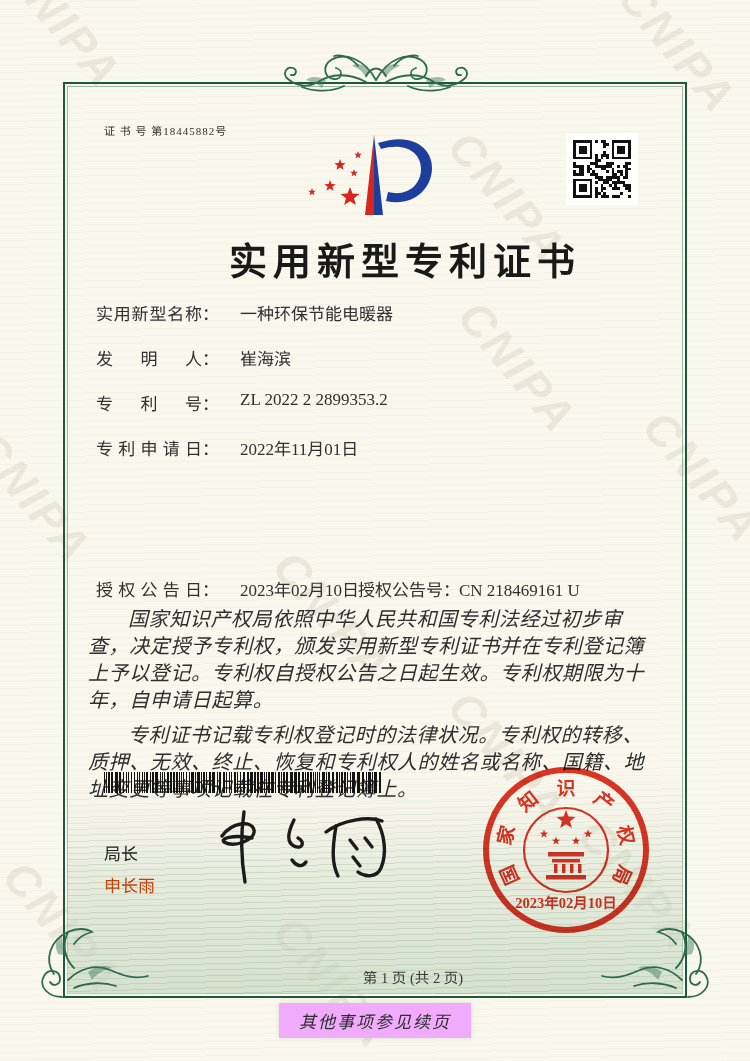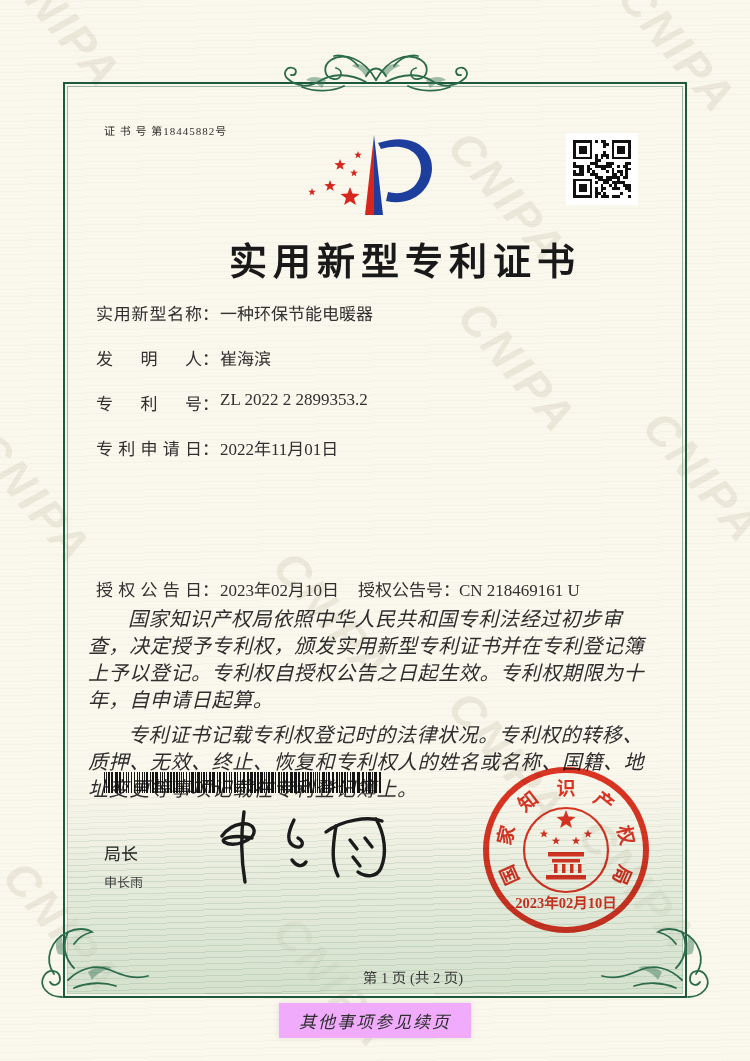--- a/index.html
+++ b/index.html
@@ -43,31 +43,31 @@
   .logo{position:absolute; left:303px; top:131px;}
   .qr-box{position:absolute; left:566px; top:133px; width:72px; height:72px; background:#fff;
           display:flex; align-items:center; justify-content:center;}
   .title{
     position:absolute; left:63px; top:231px; width:684px; text-align:center;
     font-size:38px; font-weight:bold; letter-spacing:6px; color:#191919;
   }
   .f-row{position:absolute; left:96px; font-size:17px; color:#303030; white-space:nowrap;}
   .f-label{display:inline-block; width:106px; text-align:justify; text-align-last:justify; vertical-align:top;}
   .f-colon{display:inline-block; width:16px; vertical-align:top;}
-  .f-value{display:inline-block; margin-left:2px; vertical-align:top;}
+  .f-value{display:inline-block; margin-left:22px; vertical-align:top;}
   .f-value.wrap{white-space:normal; width:432px; line-height:27px;}
   .pair2{position:absolute; left:262px; top:0; white-space:nowrap;}
   .body-text{
     position:absolute; left:88px; top:606px; width:574px;
     font-size:20px; line-height:27px; font-style:italic; letter-spacing:0.6px; color:#2e2e2e;
   }
   .body-text p{margin:0 0 8px 0; text-indent:2em;}
   .barcode{position:absolute; left:104px; top:772px;}
   .signer-title{position:absolute; left:104px; top:840px; font-family:Liberation Sans, sans-serif; font-size:17px; color:#222;}
-  .signer-name{position:absolute; left:104px; top:872px; font-family:"Liberation Sans",sans-serif; font-size:13px; color:#404040;}
+  .signer-name{position:absolute; left:104px; top:872px; font-family:"Liberation Sans",sans-serif; font-size:17px; color:#c2410c;}
   .signature{position:absolute; left:208px; top:806px;}
   .signature path{stroke:#1b1b1b; stroke-width:3.4; fill:none; stroke-linecap:round; stroke-linejoin:round;}
   .seal{position:absolute; left:478px; top:762px; mix-blend-mode:multiply; opacity:.95;}
   .page-num{position:absolute; left:63px; top:966px; width:700px; text-align:center; font-size:14.5px; color:#3a3a3a;}
   .note-box{
     position:absolute; left:50%; top:1003px; transform:translateX(-50%);
     background:#f0abfc; padding:5px 20px; box-shadow:0 0 5px rgba(130,130,115,0.18);
   }
   .note-text{font-size:17px; font-style:italic; letter-spacing:2px; color:#2e2e2e; white-space:nowrap;}
 </style>

